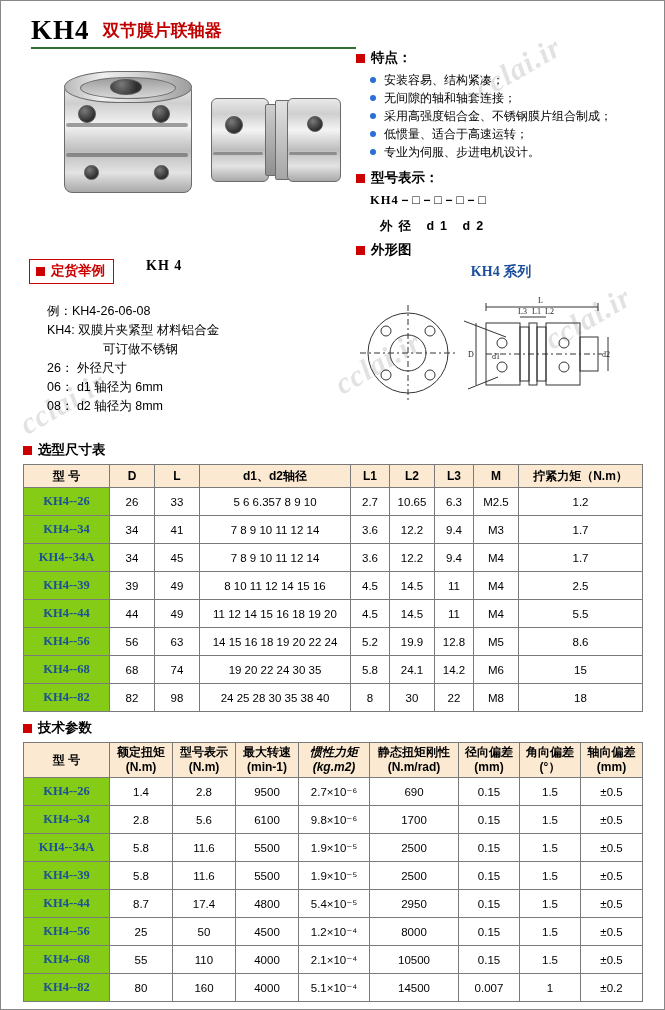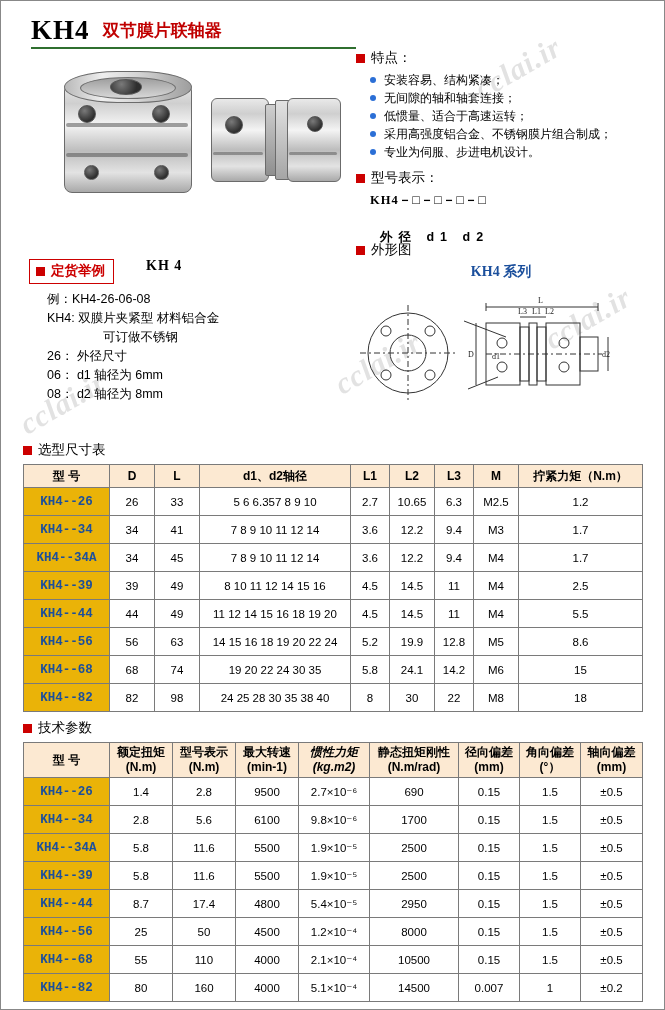--- a/index.html
+++ b/index.html
@@ -34,60 +34,60 @@
     display:inline-block;vertical-align:middle;
   }
   .hdr .cn{
     color:#c00000;font-weight:bold;font-size:17px;
     display:inline-block;vertical-align:middle;margin-left:10px;
   }
   .hdr-rule{position:absolute;left:30px;top:46px;width:325px;height:2px;background:#2f6f2f;}
 
   
   .sq{display:inline-block;width:9px;height:9px;background:#cc0000;vertical-align:middle;margin-right:6px;}
-  .sec-title{font-weight:normal;font-size:13.5px;vertical-align:middle;}
+  .sec-title{font-weight:bold;font-size:13.5px;vertical-align:middle;}
 
   
   .features{position:absolute;left:355px;top:48px;width:300px;}
   .features .ttl{margin-bottom:4px;}
   .features ul{list-style:none;margin:0;padding:0 0 0 14px;}
   .features li{
     position:relative;font-size:12px;line-height:18px;padding-left:14px;color:#000;
   }
   .features li:before{
     content:"";position:absolute;left:0;top:6px;width:6px;height:6px;
     background:#2b6fd6;border-radius:50%;
   }
 
   
   .modelcode{position:absolute;left:355px;top:168px;width:300px;}
   .modelcode .ttl{margin-bottom:5px;}
   .mc-line{font-family:"Liberation Serif","DejaVu Serif",serif;font-weight:bold;font-size:12.5px;padding-left:14px;letter-spacing:1px;}
-  .mc-line2{font-weight:bold;font-size:12.5px;padding-left:24px;margin-top:20px;letter-spacing:6px;}
+  .mc-line2{font-weight:bold;font-size:12.5px;padding-left:24px;margin-top:9px;letter-spacing:6px;}
 
   
   .photos{position:absolute;left:35px;top:52px;width:300px;height:170px;}
   .caption{position:absolute;left:110px;top:205px;font-family:"Liberation Serif","DejaVu Serif",serif;font-weight:bold;font-size:14px;letter-spacing:1px;}
 
   
   .cpl{position:absolute;}
   .cyl{
     position:absolute;border:1px solid #6b6b6b;border-radius:6px;
     background:linear-gradient(180deg,#e9e9e9 0%,#cfcfcf 18%,#f4f4f4 38%,#bdbdbd 62%,#e3e3e3 82%,#a9a9a9 100%);
   }
   .hole{position:absolute;border-radius:50%;background:radial-gradient(circle at 35% 30%,#7a7a7a,#2e2e2e 70%);border:1px solid #555;}
   .slot{position:absolute;background:#555;border-radius:2px;}
 
   
   .order{position:absolute;left:28px;top:258px;width:300px;}
   .order .ttl-box{
     display:inline-block;border:1.5px solid #cc0000;padding:2px 8px 3px 6px;
   }
   .order .ttl-box .t{color:#cc0000;font-weight:bold;font-size:13.5px;}
-  .order .lines{margin-top:6px;padding-left:18px;font-size:12.5px;line-height:19px;}
+  .order .lines{margin-top:18px;padding-left:18px;font-size:12.5px;line-height:19px;}
   .order .lines .r{display:block;}
 
   
   .outline{position:absolute;left:355px;top:240px;width:300px;}
   .outline .ttl{margin-bottom:3px;}
   .outline .series{
     color:#1b4f9c;font-weight:bold;font-size:14px;text-align:center;width:190px;margin-left:50px;margin-top:4px;
     font-family:"Liberation Serif","DejaVu Serif",serif;
   }
 
@@ -95,21 +95,21 @@
   .tbl-sec{position:absolute;left:22px;}
   .tbl-sec .ttl{margin-bottom:5px;}
   table{border-collapse:collapse;font-size:11.5px;}
   table th,table td{border:1px solid #7a7a7a;text-align:center;padding:0;}
   thead th{
     background:#fce9d2;font-weight:bold;height:22px;font-size:12px;
   }
   thead th.two{height:34px;line-height:15px;}
   tbody td{height:27px;background:#ffffff;}
   tbody td.model{
-    background:#eab308;color:#1b4f9c;font-weight:bold;font-family:Liberation Mono, monospace;font-size:12.5px;
+    background:#84cc16;color:#1b4f9c;font-weight:bold;font-family:Liberation Serif, serif;font-size:12.5px;
   }
 </style>
 </head>
 <body>
 
 <div class="page">
 
   <div class="wm" style="left:60px;top:90px;">cclai.ir</div>
   <div class="wm" style="left:470px;top:50px;">cclai.ir</div>
   <div class="wm" style="left:15px;top:385px;">cclai.ir</div>
@@ -158,22 +158,22 @@
     <div class="caption">KH 4</div>
   </div>
 
   <div class="features">
     <div class="ttl">
       <span class="sq"></span><span class="sec-title">特点：</span>
     </div>
     <ul>
       <li>安装容易、结构紧凑；</li>
       <li>无间隙的轴和轴套连接；</li>
+      <li>采用高强度铝合金、不锈钢膜片组合制成；</li>
       <li>低惯量、适合于高速运转；</li>
-      <li>采用高强度铝合金、不锈钢膜片组合制成；</li>
       <li>专业为伺服、步进电机设计。</li>
     </ul>
   </div>
 
   <div class="modelcode">
     <div class="ttl">
       <span class="sq"></span><span class="sec-title">型号表示：</span>
     </div>
     <div class="mc-line">KH4－□－□－□－□</div>
     <div class="mc-line2">外径   d1   d2</div>

